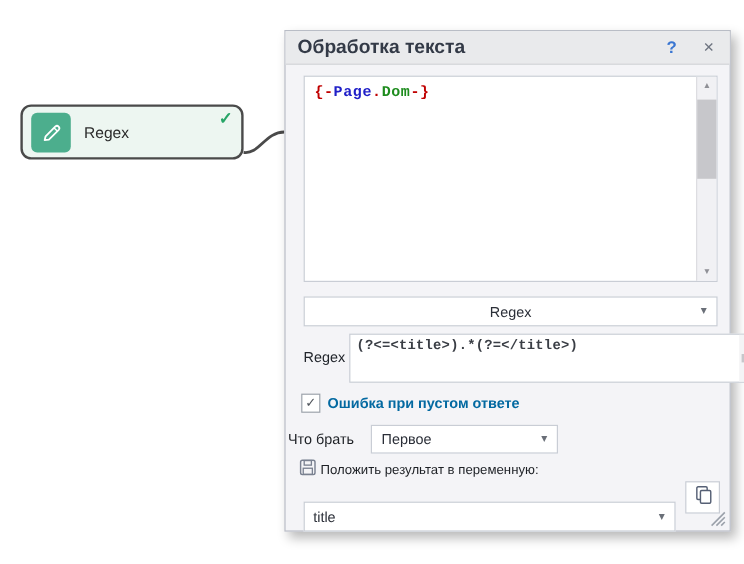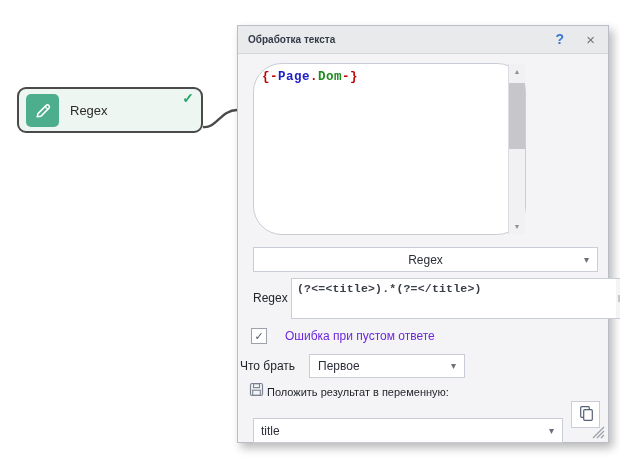--- a/index.html
+++ b/index.html
@@ -33,35 +33,35 @@
   .panel{
     position:absolute;left:237px;top:25px;width:372px;height:418px;
     background:#F4F4F7;border:1px solid #B9BDC6;box-sizing:border-box;
     box-shadow:4px 5px 9px rgba(0,0,0,0.28);
   }
   .panel-header{
     position:relative;height:27px;background:#E9EAEC;border-bottom:1px solid #D4D5D9;
   }
   .panel-title{
     position:absolute;left:10px;top:0;line-height:27px;
-    font-size:10px;font-weight:bold;color:#333A47;
+    font-size:16px;font-weight:bold;color:#333A47;
   }
   .help-btn{
     position:absolute;right:44px;top:0;line-height:27px;
     color:#3A76D2;font-size:14px;font-weight:bold;cursor:default;
   }
   .close-btn{
     position:absolute;right:13px;top:0;line-height:27px;
     color:#6E7480;font-size:15px;cursor:default;
   }
 
   .field{background:#fff;border:1px solid #C9CDD5;box-sizing:border-box;position:absolute;}
 
   
-  .source-editor{left:15px;top:37px;width:273px;height:172px;border-radius:29px;}
+  .source-editor{left:15px;top:37px;width:345px;height:172px;}
   .source-code{
     padding:6px 2px 0 8px;
     font-family:"Liberation Mono","DejaVu Sans Mono",monospace;
     font-size:12.5px;font-weight:bold;letter-spacing:0.5px;white-space:pre;
   }
   .m-red{color:#C00000;} .m-blue{color:#2020C8;} .m-green{color:#1E8C1E;}
 
   
   .vscroll{
     position:absolute;top:0;right:0;bottom:0;width:17px;
@@ -102,21 +102,21 @@
   .regex-scroll{width:15px;background:#F4F4F6;border-left:none;}
   .regex-thumb{height:7px;width:11px;margin-top:1px;}
 
   
   .checkbox-row{position:absolute;left:13px;top:302px;display:flex;align-items:center;}
   .checkbox{
     width:14px;height:14px;background:#fff;border:1px solid #9CA2AB;
     display:flex;align-items:center;justify-content:center;flex:0 0 auto;
   }
   .checkbox .mark{color:#50555C;font-size:11px;line-height:11px;}
-  .cb-label{margin-left:18px;font-size:12px;color:#6d28d9;}
+  .cb-label{margin-left:6px;font-size:12px;color:#0369a1;font-weight:bold;}
 
   
   .take-label{position:absolute;left:2px;top:328px;height:24px;line-height:24px;font-size:12px;color:#1D2025;}
   .take-select{left:71px;top:328px;width:156px;height:24px;display:flex;align-items:center;}
   .take-select .sel-text{padding-left:8px;font-size:12px;color:#2B2F38;}
 
   
   .save-row{position:absolute;left:11px;top:356px;display:flex;align-items:center;}
   .save-label{margin-left:3px;font-size:11px;color:#1D2025;}
 

